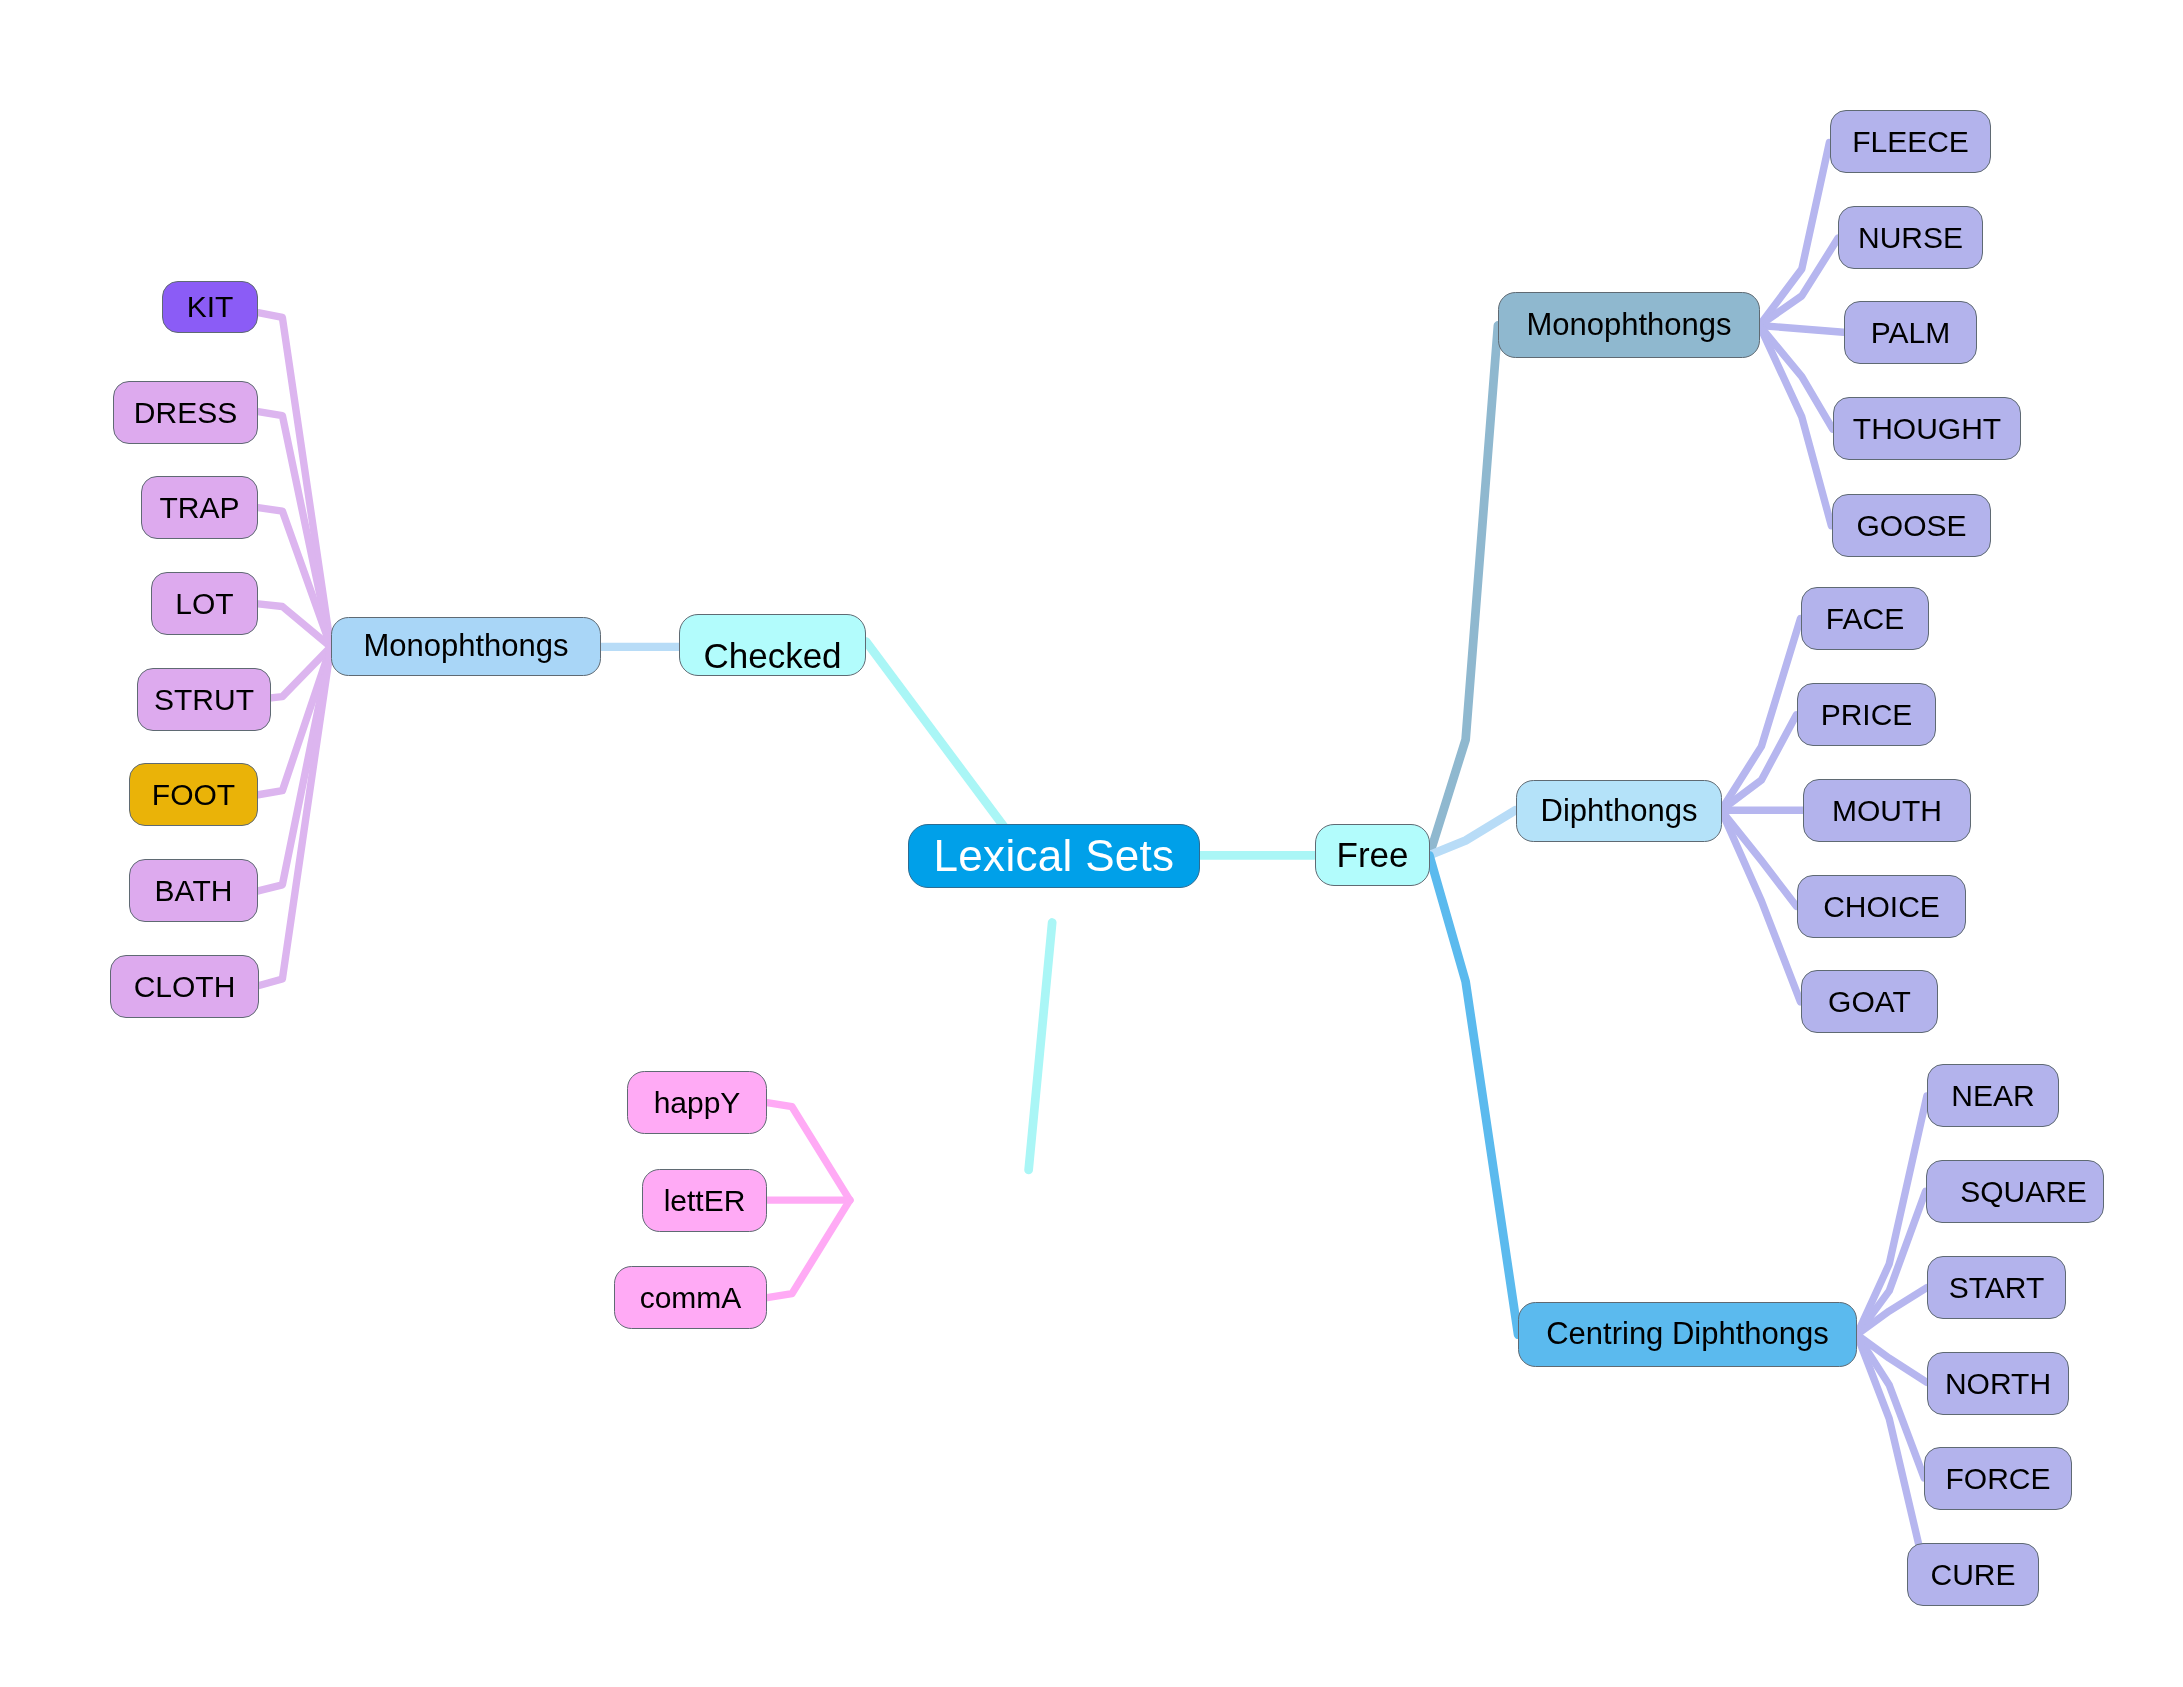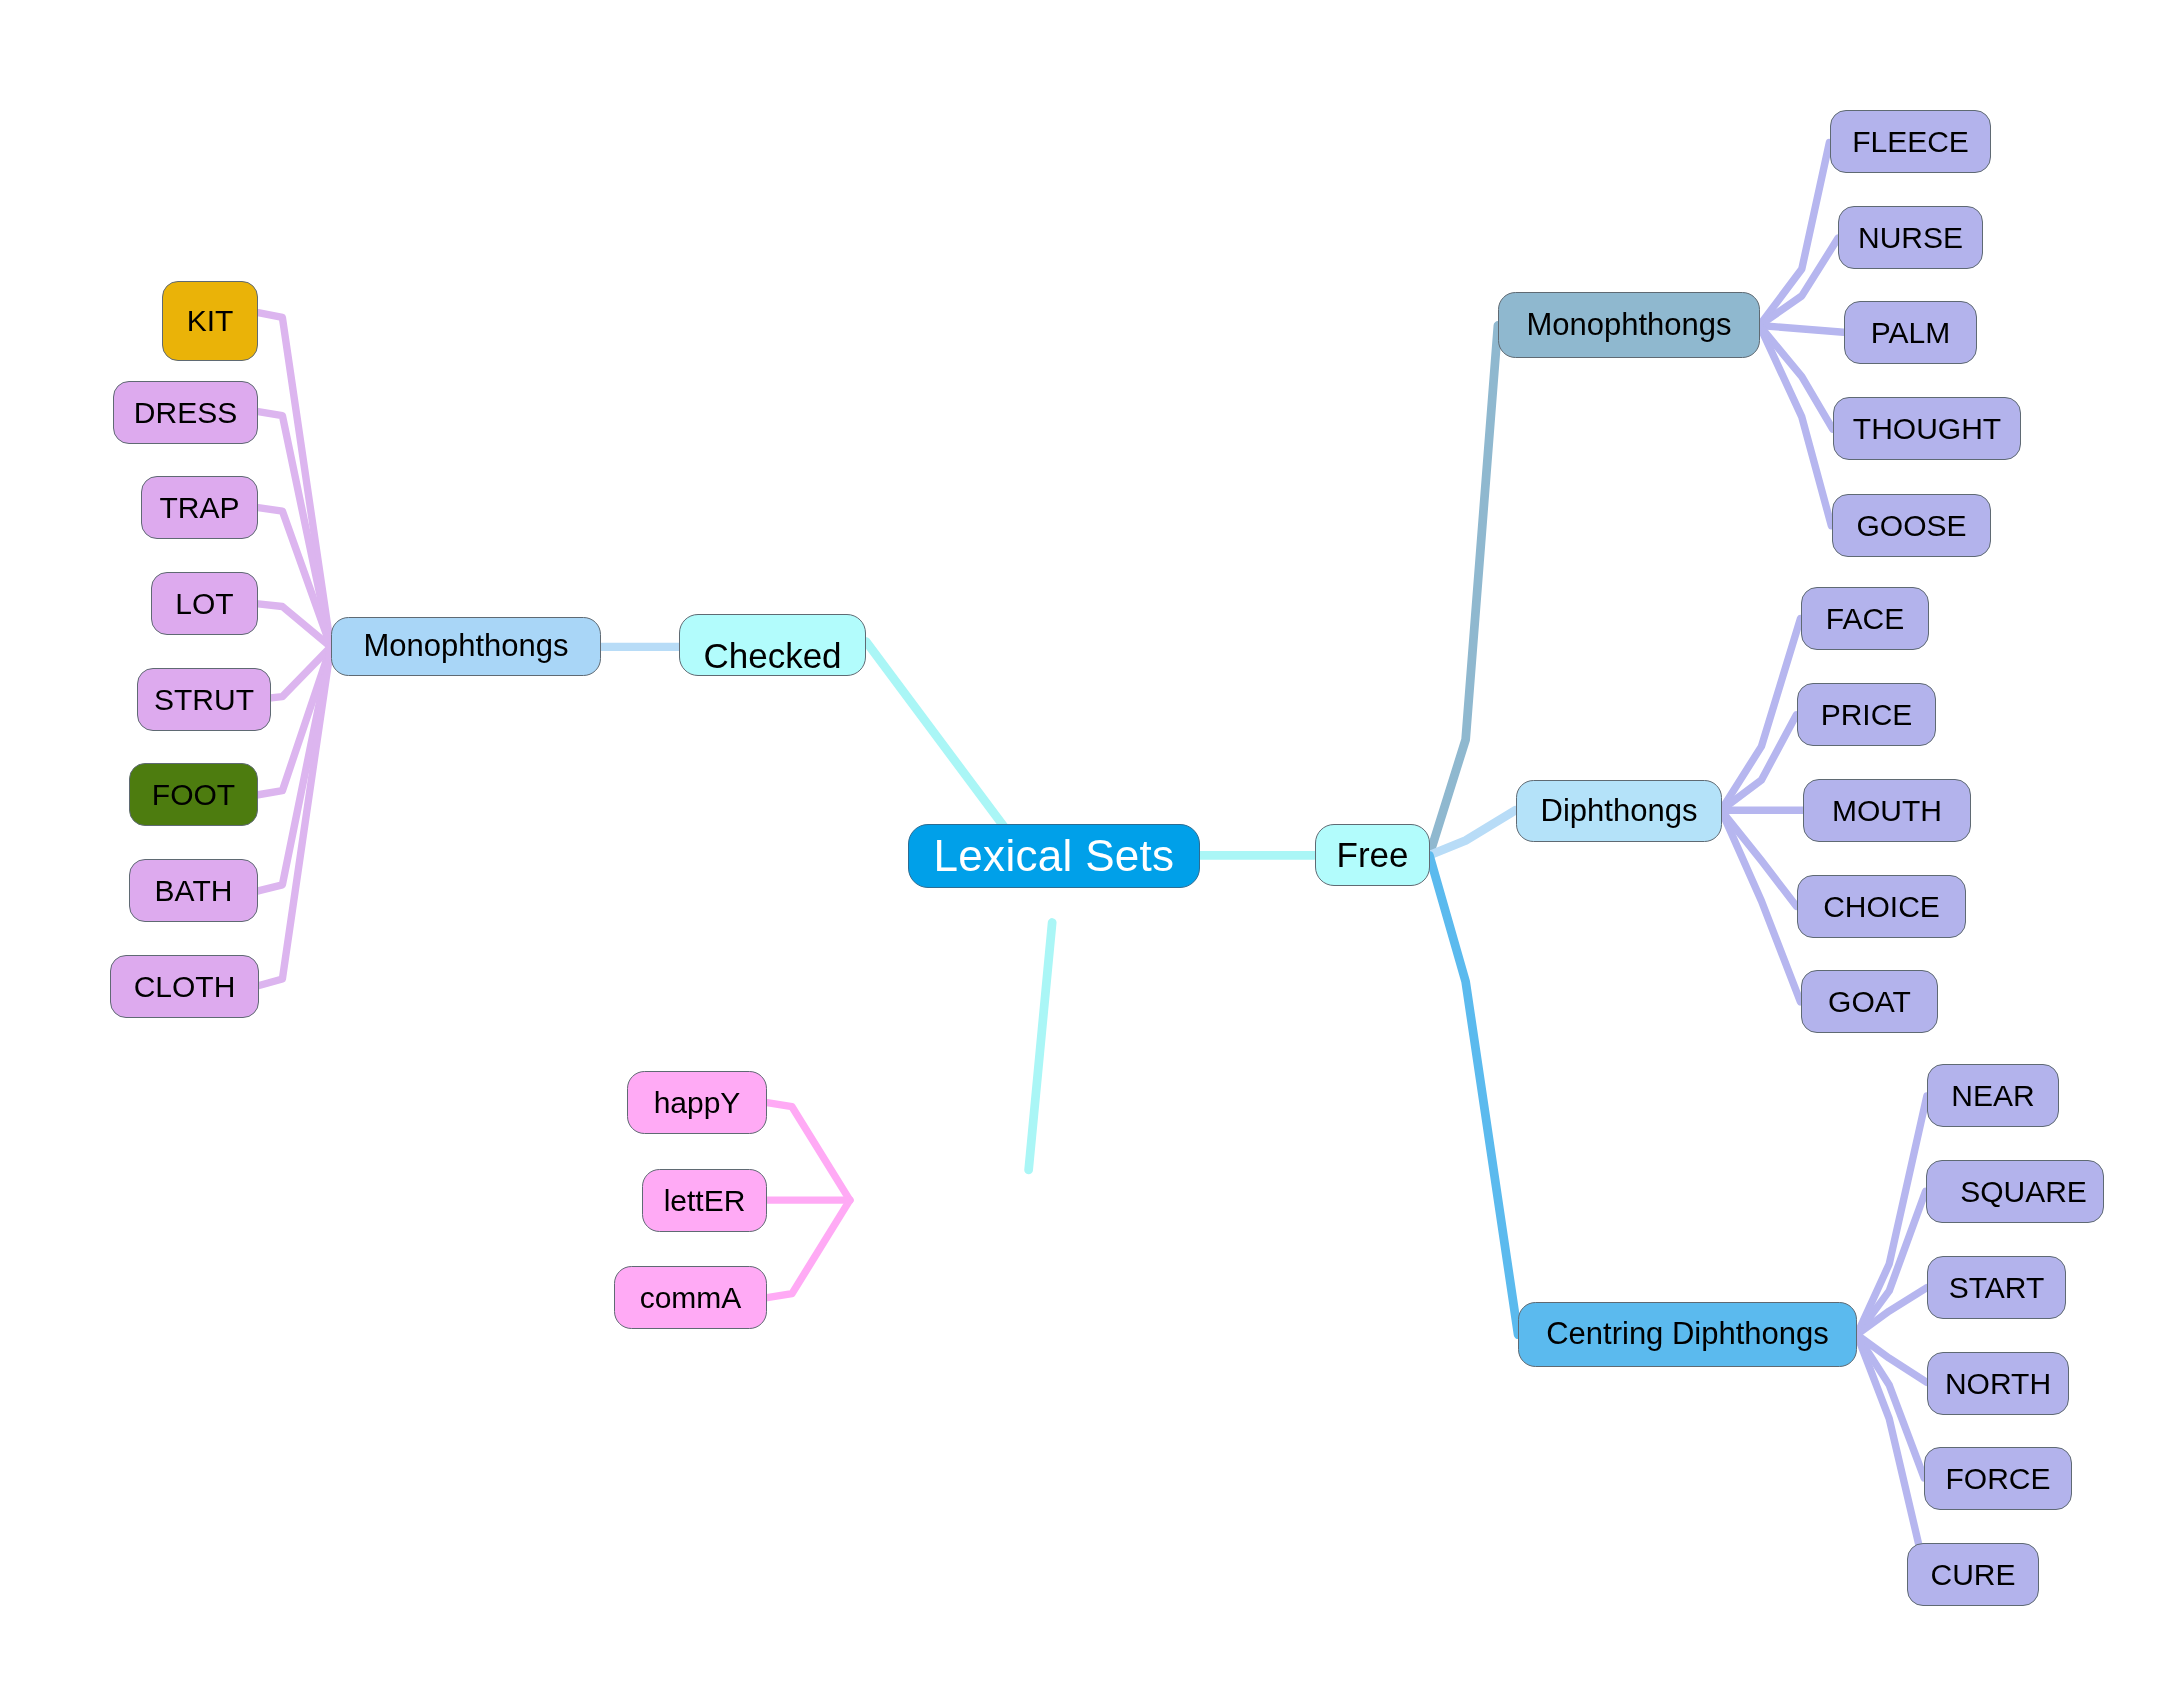--- a/index.html
+++ b/index.html
@@ -116,36 +116,36 @@
   </div>
 
   <div class="node level1" style="left:679px; top:614px; width:187px; height:62px; background:#b2fcfc;align-items:flex-end;">
     <span>Checked</span>
   </div>
 
   <div class="node level2" style="left:331px; top:617px; width:270px; height:59px; background:#a9d6f7;">
     <span>Monophthongs</span>
   </div>
 
-  <div class="node leaf" style="left:162px; top:281px; width:96px; height:80px; background:#eab308;">
+  <div class="node leaf" style="left:162px; top:281px; width:96px; height:52px; background:#8b5cf6;">
     <span>KIT</span>
   </div>
   <div class="node leaf" style="left:113px; top:381px; width:145px; height:63px; background:#ddaaee;">
     <span>DRESS</span>
   </div>
   <div class="node leaf" style="left:141px; top:476px; width:117px; height:63px; background:#ddaaee;">
     <span>TRAP</span>
   </div>
   <div class="node leaf" style="left:151px; top:572px; width:107px; height:63px; background:#ddaaee;">
     <span>LOT</span>
   </div>
   <div class="node leaf" style="left:124px; top:668px; width:134px; height:63px; background:#ddaaee;margin-left:13px;">
     <span>STRUT</span>
   </div>
-  <div class="node leaf" style="left:129px; top:763px; width:129px; height:63px; background:#4d7c0f;">
+  <div class="node leaf" style="left:129px; top:763px; width:129px; height:63px; background:#eab308;">
     <span>FOOT</span>
   </div>
   <div class="node leaf" style="left:129px; top:859px; width:129px; height:63px; background:#ddaaee;">
     <span>BATH</span>
   </div>
   <div class="node leaf" style="left:110px; top:955px; width:149px; height:63px; background:#ddaaee;">
     <span>CLOTH</span>
   </div>
 
   <div class="node level1" style="left:1315px; top:824px; width:115px; height:62px; background:#b2fcfc;">

